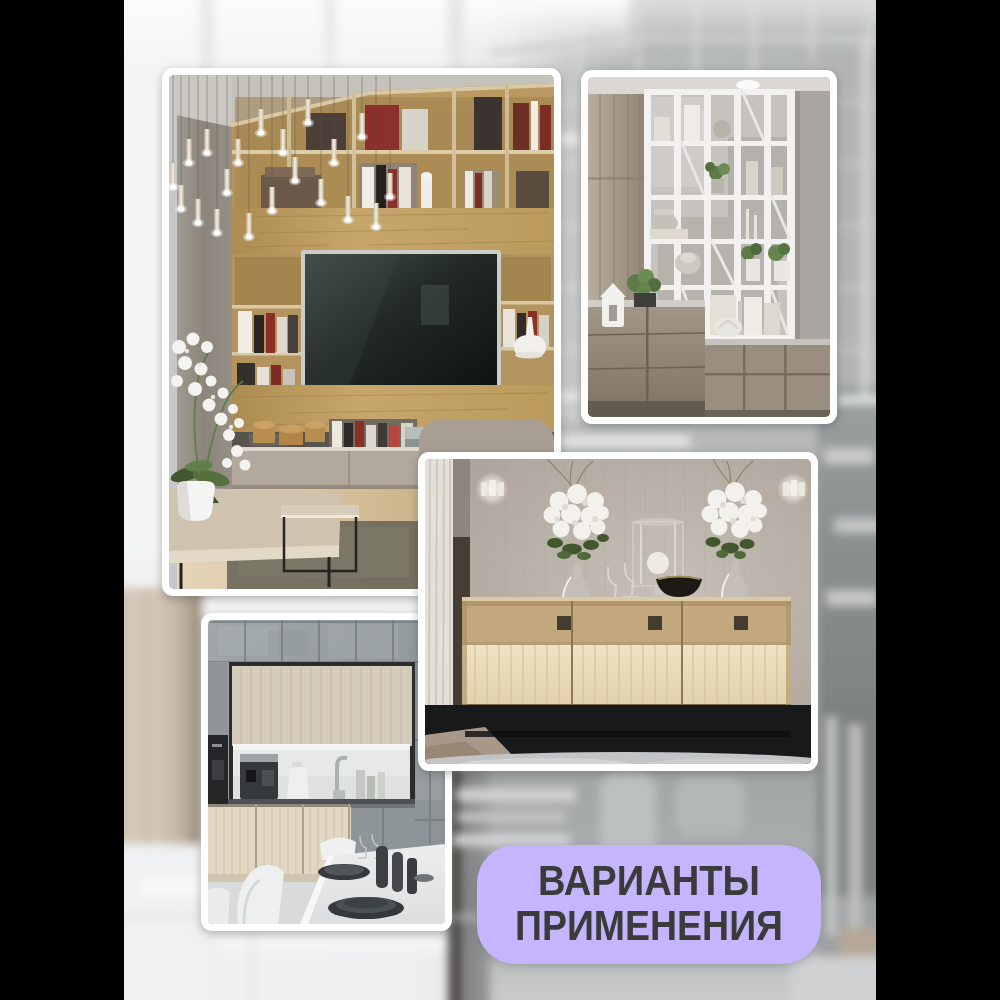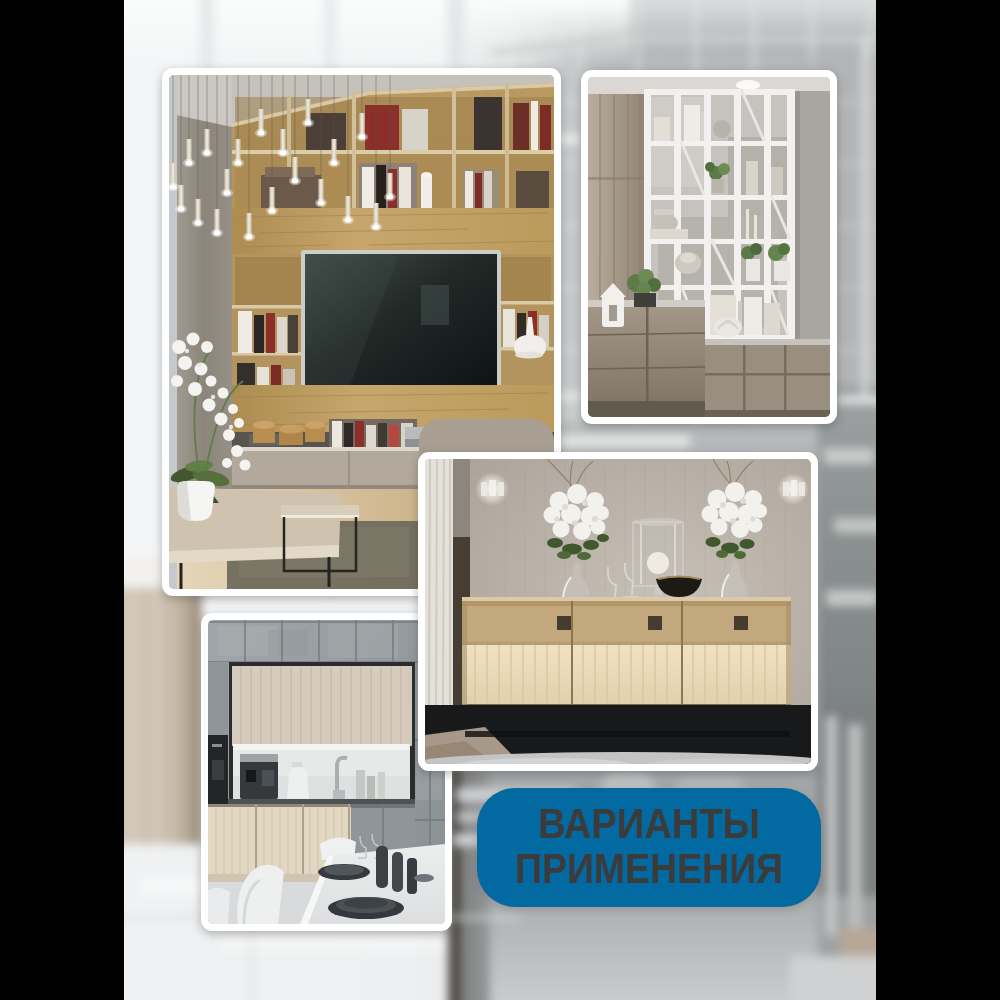--- a/index.html
+++ b/index.html
@@ -900,20 +900,20 @@
       <polygon points="0,288 40,282 70,305 0,305" fill="#93836f" opacity=".8"></polygon>
 
       <ellipse cx="200" cy="305" rx="215" ry="12" fill="#c2c4c6"></ellipse>
       <ellipse cx="120" cy="307" rx="90" ry="8" fill="#d2d4d6"></ellipse>
       <ellipse cx="300" cy="306" rx="80" ry="7" fill="#caccce"></ellipse>
 
       <rect x="40" y="272" width="325" height="6" fill="#0c0e10" opacity=".8"></rect>
     </svg>
   </div>
 
-  <div class="abs" style="left:353px;top:788px;width:344px;height:119px;background:#0369a1;border-radius:38px;box-shadow:0 3px 9px rgba(90,90,90,.30);">
+  <div class="abs" style="left:353px;top:845px;width:344px;height:119px;background:#c4b5fd;border-radius:38px;box-shadow:0 3px 9px rgba(90,90,90,.30);">
     <svg width="344" height="119" viewBox="0 0 344 119">
 
       <text x="172" y="49.5" text-anchor="middle" font-family="Liberation Sans, sans-serif" font-weight="bold" font-size="43" fill="#3b3b3b" textLength="222" lengthAdjust="spacingAndGlyphs">ВАРИАНТЫ</text>
       <text x="172" y="94.5" text-anchor="middle" font-family="Liberation Sans, sans-serif" font-weight="bold" font-size="43" fill="#3b3b3b" textLength="268" lengthAdjust="spacingAndGlyphs">ПРИМЕНЕНИЯ</text>
     </svg>
   </div>
 </div>
 
 </body></html>

